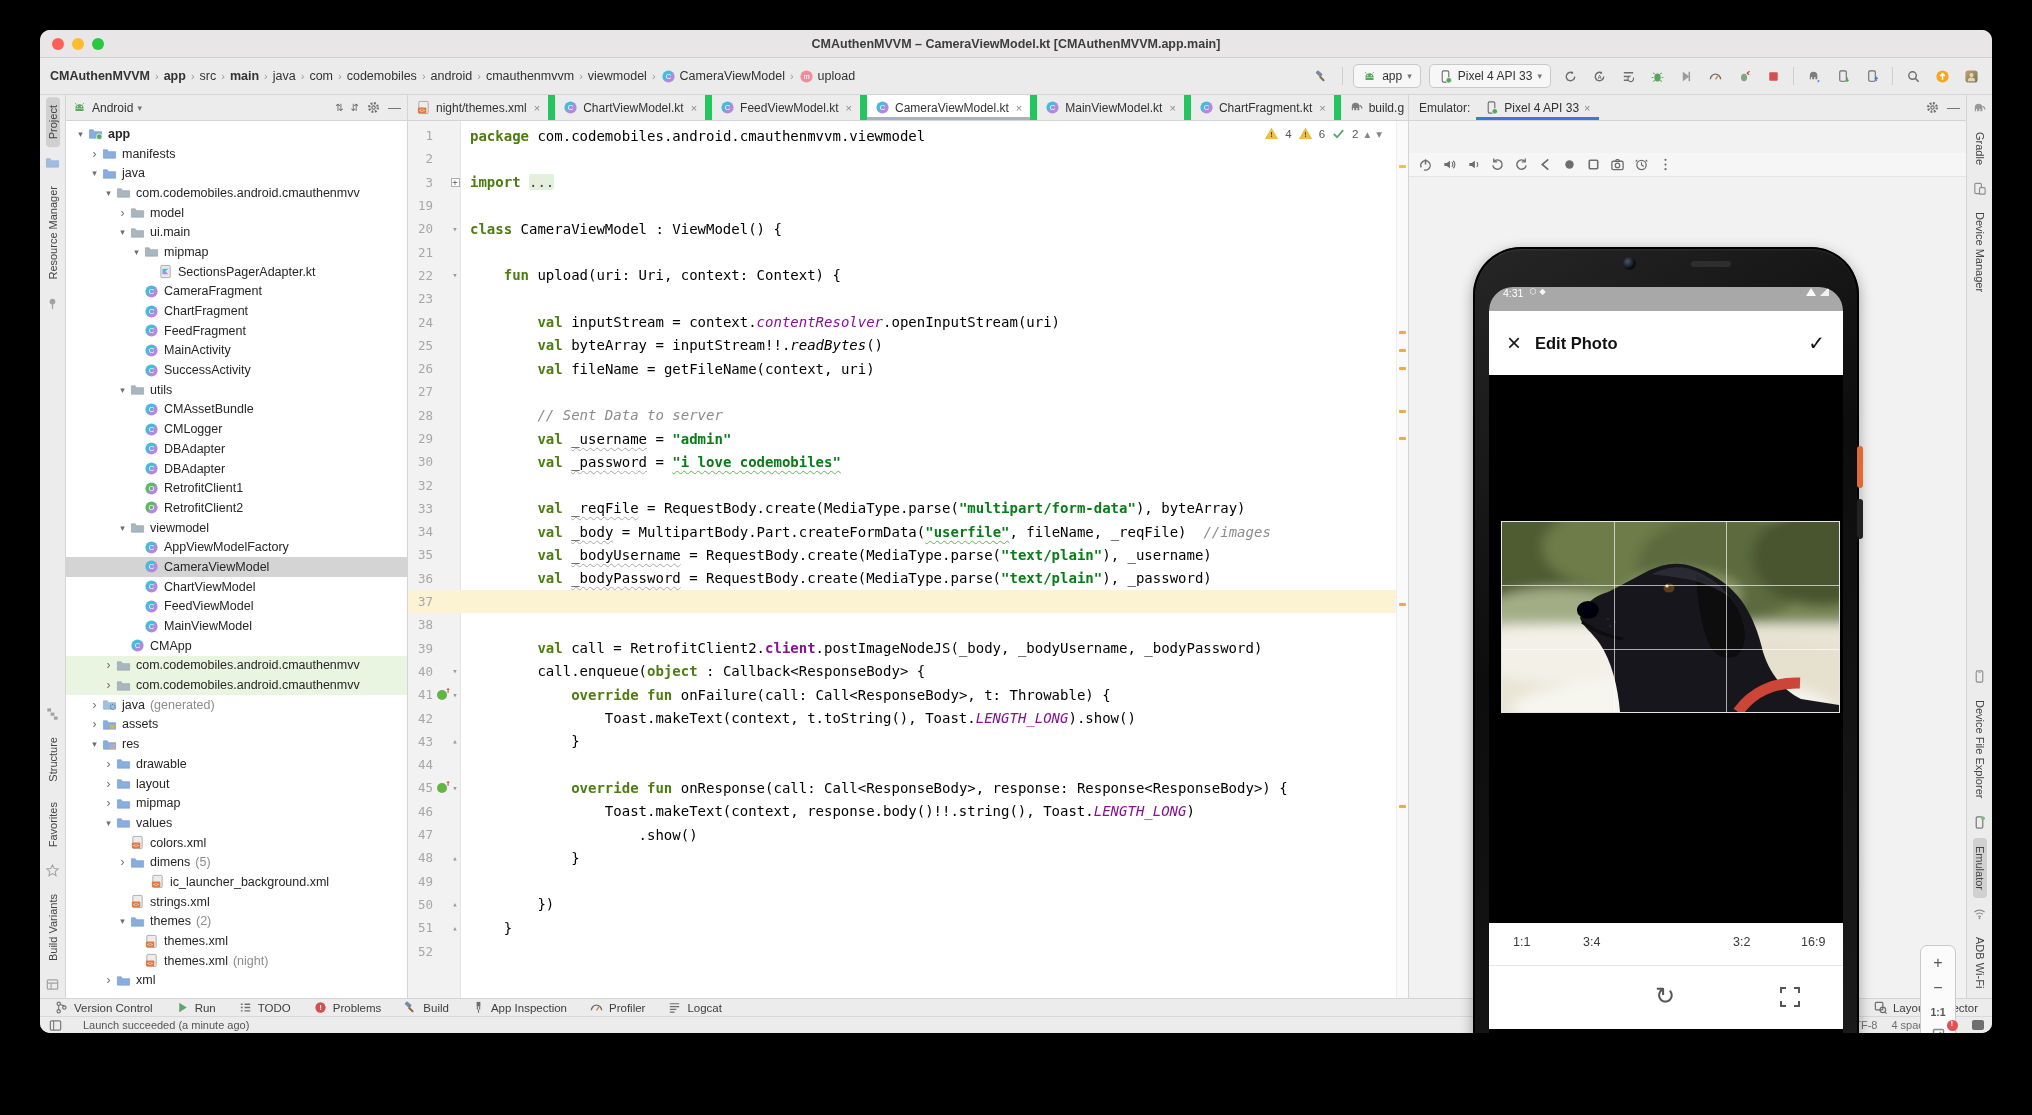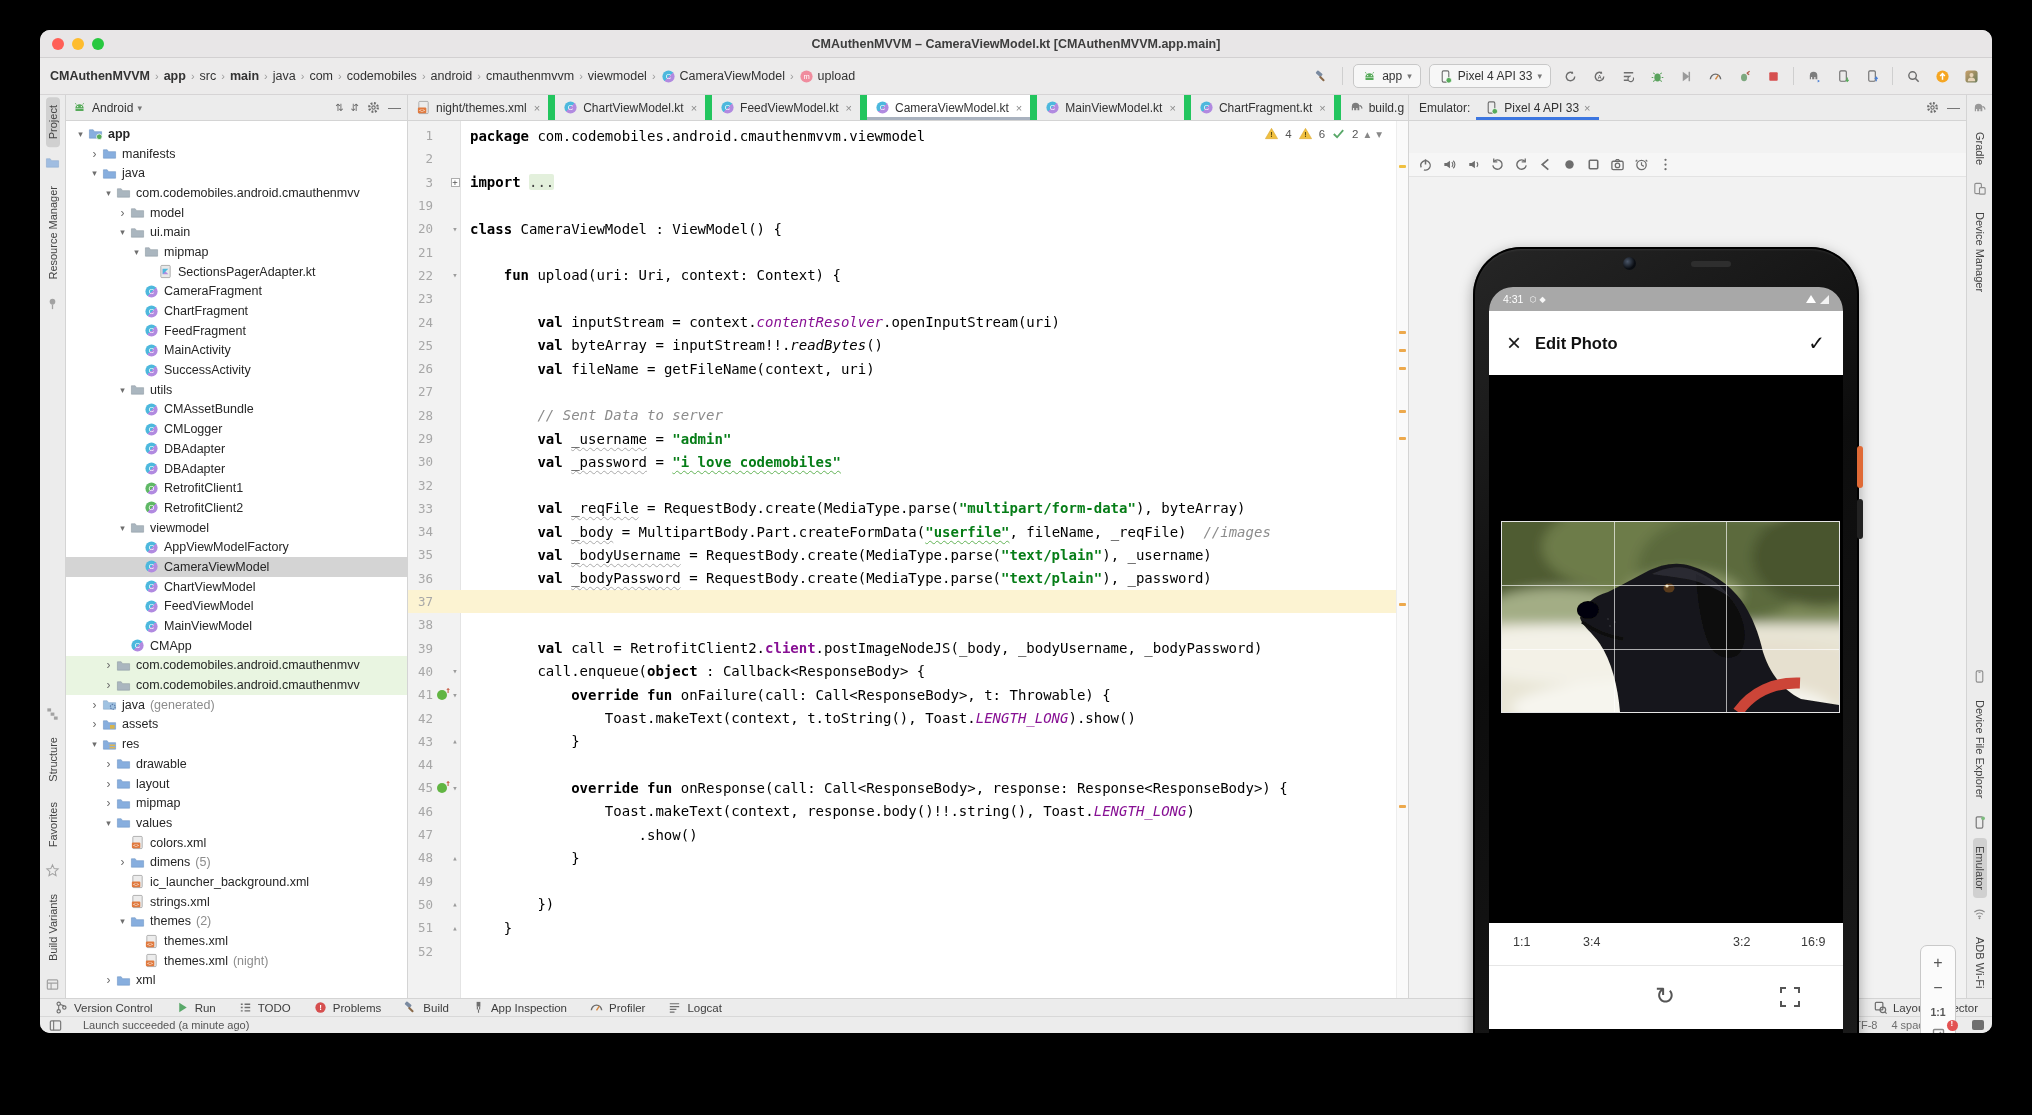--- a/index.html
+++ b/index.html
@@ -68,21 +68,21 @@
   .cl.caret{background:#fcf3d2;}
   .gnum{grid-column:1;text-align:right;color:#a7a7a7;font-size:12.5px;padding-right:2px;}
   .govr{grid-column:2;display:flex;justify-content:center;}
   .ovrdot{width:10px;height:10px;border-radius:50%;background:#62b543;position:relative;}
   .ovrdot::after{content:"↑";position:absolute;right:-4px;top:-5px;font-size:9px;color:#c4553e;font-weight:bold;}
   .gfold{grid-column:3;color:#9b9b9b;font-size:9px;text-align:center;}
   .gfold .plus{display:inline-block;width:9px;height:9px;line-height:7px;border:1px solid #adadad;background:#fff;font-size:9px;color:#555;}
   .ct{grid-column:4;white-space:pre;padding-left:9px;color:#000;}
   .gutterbg{position:absolute;left:0;top:0;bottom:0;width:53px;background:#f2f2f2;border-right:1px solid #e4e4e4;}
   .codelines{position:relative;padding-top:3px;}
-  .k{color:#000000;font-weight:bold;}
+  .k{color:#4d7c0f;font-weight:bold;}
   .s{color:#067d17;font-weight:600;}
   .sw{color:#067d17;font-weight:600;text-decoration:underline wavy #63b356 1px;text-underline-offset:3px;}
   .c{color:#8c8c8c;font-style:italic;}
   .pr{color:#871094;font-style:italic;}
   .prb{color:#871094;font-weight:bold;}
   .i{font-style:italic;}
   .w{text-decoration:underline wavy #a9a9a9 1px;text-underline-offset:3px;}
   .f{background:#e3f0dc;color:#444;border-radius:2px;}
   .inspections{position:absolute;top:4px;right:22px;display:flex;align-items:center;gap:6px;font-size:11.5px;color:#555;font-family:"Liberation Sans",sans-serif;background:rgba(255,255,255,.85);padding:1px 4px;border-radius:4px;}
   .stripe{position:absolute;top:0;right:0;bottom:0;width:12px;background:#fafafa;border-left:1px solid #ededed;}
@@ -97,21 +97,21 @@
   .emu-toolbar .act{width:20px;height:20px;color:#666;}
   .emu-canvas{flex:1 1 auto;position:relative;background:#f2f2f2;}
 
   
   .phone{position:absolute;left:64px;top:38px;width:386px;height:834px;background:linear-gradient(145deg,#262626,#0d0d0d 40%,#1b1b1b);border-radius:48px;box-shadow:inset 0 0 0 2px #000, inset 0 2px 3px rgba(255,255,255,.18), 0 4px 14px rgba(0,0,0,.35);}
   .powerbtn{position:absolute;right:-4px;top:199px;width:6px;height:42px;background:#e06a36;border-radius:3px;}
   .volbtn{position:absolute;right:-4px;top:252px;width:6px;height:40px;background:#222;border-radius:3px;}
   .cam{position:absolute;left:150px;top:10px;width:13px;height:13px;border-radius:50%;background:radial-gradient(circle at 35% 35%,#4a5668,#0a0d12 60%);}
   .speaker{position:absolute;left:218px;top:14px;width:40px;height:6px;border-radius:3px;background:#2e2e2e;}
   .screen{position:absolute;left:16px;top:40px;width:354px;height:768px;border-radius:24px;overflow:hidden;background:#000;display:flex;flex-direction:column;}
-  .sbar{height:24px;background:#a8a8a8;display:flex;align-items:center;padding:0 14px;color:#fff;font-size:10.5px;flex:0 0 auto;}
+  .sbar{height:24px;background:#a8a8a8;display:flex;align-items:flex-start;padding:0 14px;color:#fff;font-size:10.5px;flex:0 0 auto;}
   .sbar .sright{margin-left:auto;display:flex;gap:4px;align-items:center;}
   .wifi{width:0;height:0;border-left:5px solid transparent;border-right:5px solid transparent;border-bottom:8px solid #fff;}
   .cellt{width:0;height:0;border-left:9px solid transparent;border-bottom:9px solid rgba(255,255,255,.85);}
   .appbar{height:64px;background:#fff;display:flex;align-items:center;padding:0 18px;flex:0 0 auto;}
   .appbar .xx{font-size:24px;color:#1a1a1a;font-weight:400;line-height:1;}
   .appbar .atitle{font-size:16.5px;font-weight:bold;color:#111;margin-left:14px;}
   .appbar .chk{margin-left:auto;font-size:20px;color:#111;}
   .photo-zone{flex:1 1 auto;position:relative;background:#000;}
   .cropbox{position:absolute;left:13px;top:147px;width:337px;height:190px;outline:1.5px solid rgba(255,255,255,.9);}
   .cropbox svg{display:block;}
@@ -881,21 +881,21 @@
             <div class="trow" style="padding-left: 50px;">
               <span class="tchev" style="font-size: 12px;">›</span>
               <span class="ticon tico">
                 <svg width="15" height="15" viewBox="0 0 16 16" fill="none">
                   <path d="M1.5 4 h4 l1.5 2 h7.5 v7 h-13 Z" fill="#87aede" stroke="#6d94c4" stroke-width=".6"></path>
                 </svg>
               </span>
               <span class="tlabel">dimens</span>
               <span class="textra">(5)</span>
             </div>
-            <div class="trow" style="padding-left: 50px;">
+            <div class="trow" style="padding-left: 70px;">
               <span class="tchev"></span>
               <span class="ticon tico">
                 <svg width="15" height="15" viewBox="0 0 16 16" fill="none">
                   <rect x="3" y="1.5" width="10" height="13" rx="1" fill="#ececec" stroke="#9a9a9a" stroke-width=".8"></rect>
                   <rect x="2" y="8" width="9" height="6" rx="1" fill="#e07a3f"></rect>
                   <text x="6.5" y="12.6" font-size="5.5" text-anchor="middle" fill="#fff" font-family="monospace">&lt;&gt;</text>
                 </svg>
               </span>
               <span class="tlabel">ic_launcher_background.xml</span>
             </div>

